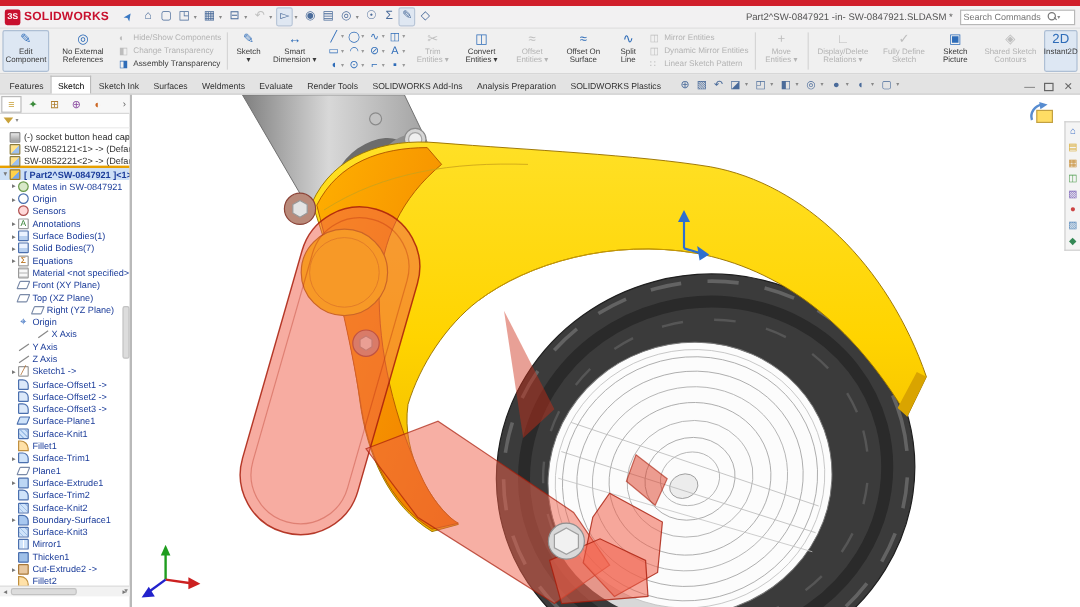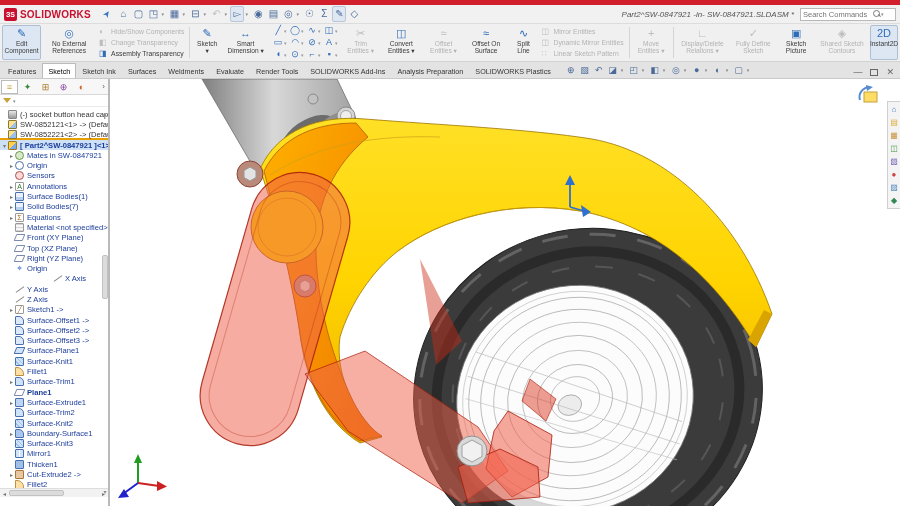--- a/index.html
+++ b/index.html
@@ -14,21 +14,21 @@
   #logo .lname { color:#c8102e; font-weight:bold; font-size:10px; letter-spacing:.2px; }
   #menus { display:flex; gap:2px; }
   .menu-item { font-size:8.5px; color:#333; padding:2px 5px; cursor:default; }
   #pin { color:#3a78c3; font-size:9px; transform:rotate(-55deg); margin:0 6px 0 2px; }
   #qa { display:flex; align-items:center; gap:1px; }
   .qa { font-size:10px; color:#4a6b9a; width:14px; text-align:center; line-height:14px; }
   .qa.dis { color:#c0c0c0; }
   .qa.on { background:#dfe7f2; border:1px solid #b9c6d8; border-radius:2px; }
   .qadd { font-size:5px; color:#888; width:5px; }
   #titlegrp { margin-left:auto; display:flex; align-items:center; gap:6px; }
-  #doctitle { font-size:8px; color:#555; white-space:nowrap;font-style:italic; }
+  #doctitle { font-size:8px; color:#555; white-space:nowrap; }
   #searchbox { display:flex; align-items:center; border:1px solid #b8b8b8; background:#fff; height:13px; width:96px; padding:0 2px; }
   #searchbox input { border:none; outline:none; width:70px; font-size:7.5px; color:#555; font-family:"Liberation Sans",sans-serif; }
   .mag { position:relative; width:8px; height:8px; }
   .mag::before { content:""; position:absolute; left:0; top:0; width:5px; height:5px; border:1px solid #777; border-radius:50%; }
   .mag::after { content:""; position:absolute; left:5px; top:5px; width:3px; height:1px; background:#777; transform:rotate(45deg); }
   .tinydd { font-size:5px; color:#888; }
   .wi { font-size:9px; color:#666; line-height:12px; }
   .winbox { width:8px; height:7px; border:1px solid #666; display:inline-block; }
 
   
@@ -424,31 +424,31 @@
         <div class="trow" style="padding-left: 8px;">
           <span class="texp"></span>
           <span class="tico i-plane"></span>
           <span class="tlab">Front (XY Plane)</span>
         </div>
         <div class="trow" style="padding-left: 8px;">
           <span class="texp"></span>
           <span class="tico i-plane"></span>
           <span class="tlab">Top (XZ Plane)</span>
         </div>
-        <div class="trow" style="padding-left: 8px;">
+        <div class="trow" style="padding-left: 20px;">
           <span class="texp"></span>
           <span class="tico i-plane"></span>
           <span class="tlab">Right (YZ Plane)</span>
         </div>
         <div class="trow" style="padding-left: 8px;">
           <span class="texp"></span>
           <span class="tico i-origin">⌖</span>
           <span class="tlab">Origin</span>
         </div>
-        <div class="trow" style="padding-left: 24px; justify-content: center;">
+        <div class="trow" style="padding-left: 24px;">
           <span class="texp"></span>
           <span class="tico i-axis"></span>
           <span class="tlab">X Axis</span>
         </div>
         <div class="trow" style="padding-left: 8px;">
           <span class="texp"></span>
           <span class="tico i-axis"></span>
           <span class="tlab">Y Axis</span>
         </div>
         <div class="trow" style="padding-left: 8px;">
@@ -489,21 +489,21 @@
         <div class="trow" style="padding-left: 8px; align-items: center;">
           <span class="texp"></span>
           <span class="tico i-fillet"></span>
           <span class="tlab">Fillet1</span>
         </div>
         <div class="trow" style="padding-left: 8px;">
           <span class="texp">▸</span>
           <span class="tico i-trim"></span>
           <span class="tlab">Surface-Trim1</span>
         </div>
-        <div class="trow" style="padding-left: 8px; font-weight: bold;">
+        <div class="trow" style="padding-left: 8px;">
           <span class="texp"></span>
           <span class="tico i-plane"></span>
           <span class="tlab">Plane1</span>
         </div>
         <div class="trow" style="padding-left: 8px;">
           <span class="texp">▸</span>
           <span class="tico i-extrude"></span>
           <span class="tlab">Surface-Extrude1</span>
         </div>
         <div class="trow" style="padding-left: 8px;">

